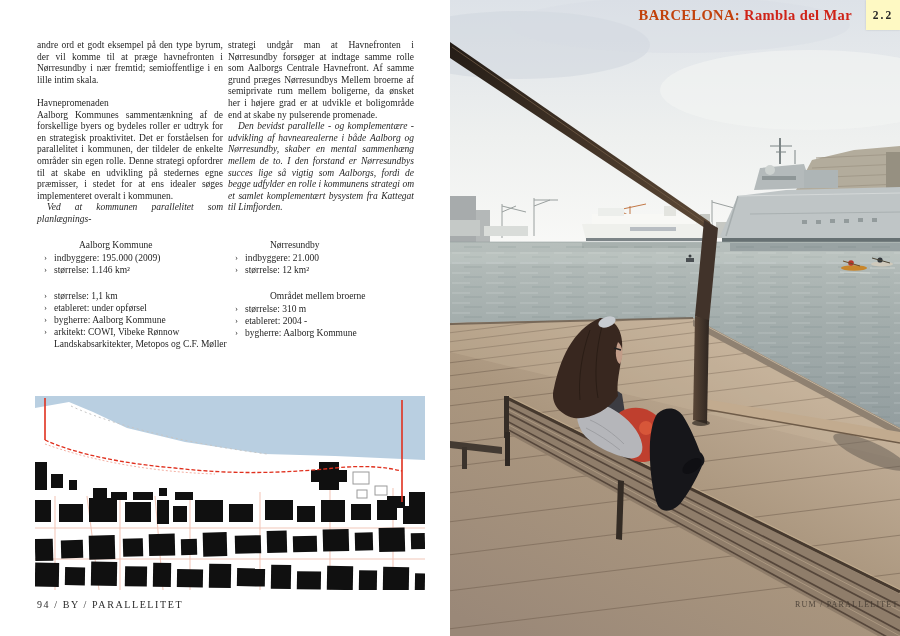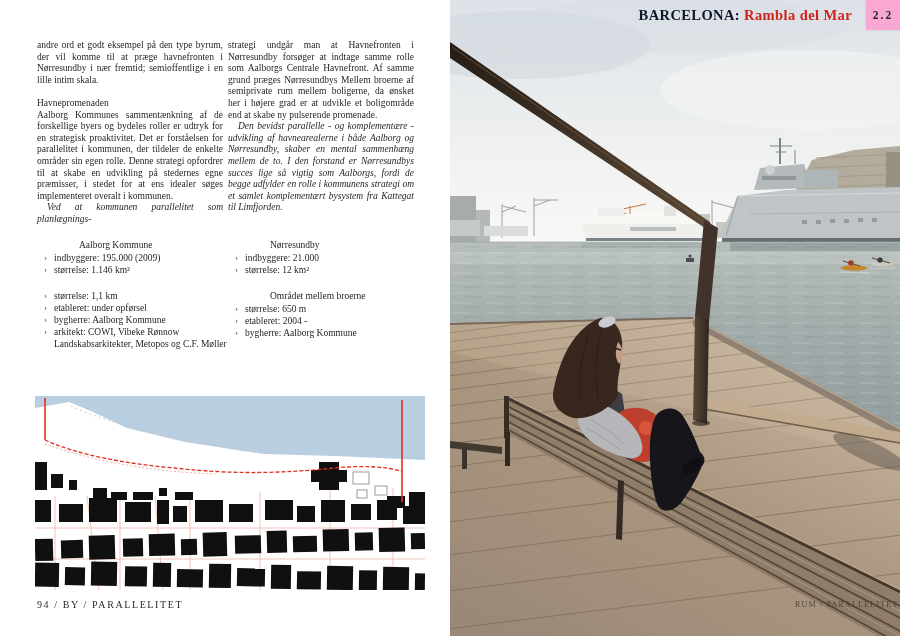--- a/index.html
+++ b/index.html
@@ -24,23 +24,23 @@
   
   .footer-left{position:absolute;left:37px;top:599px;font-size:10px;letter-spacing:1.6px;color:#2b2b2b;}
   .footer-right{position:absolute;left:795px;top:600px;font-size:8px;letter-spacing:1.2px;color:#40382f;opacity:.85;}
   
   .map{position:absolute;left:35px;top:396px;}
   
   .photo{position:absolute;left:450px;top:0;width:450px;height:636px;}
   .header{position:absolute;left:450px;top:0;width:450px;height:30px;}
   .header-text{position:absolute;right:48px;top:0;line-height:30px;font-weight:bold;
                font-size:14.5px;letter-spacing:.4px;white-space:nowrap;}
-  .hcity{color:#0f172a;}
+  .hcity{color:#c2410c;}
   .htitle{color:#cf2318;}
-  .section-box{position:absolute;right:0;top:0;width:34px;height:30px;background:#f9a8d4;
+  .section-box{position:absolute;right:0;top:0;width:34px;height:30px;background:#fef9c3;
                text-align:center;line-height:31px;font-weight:bold;font-size:11.5px;
                letter-spacing:2px;color:#272727;box-shadow:0 0 2px rgba(0,0,0,.15);}
 </style>
 </head>
 <body>
 
 <div id="stage">
 
   <div class="col col1">
     <p>andre ord et godt eksempel på den type byrum, der vil komme til at præge havnefronten i Nørresundby i nær fremtid; semioffentlige i en lille intim skala.</p>
@@ -69,21 +69,21 @@
   </div>
 
   <div class="facts facts2">
     <div class="fgroup">
       <div class="ftitle">Nørresundby</div>
       <div class="fitem"><span class="fb">›</span><span>indbyggere: 21.000</span></div>
       <div class="fitem"><span class="fb">›</span><span>størrelse: 12 km²</span></div>
     </div>
     <div class="fgroup">
       <div class="ftitle">Området mellem broerne</div>
-      <div class="fitem"><span class="fb">›</span><span>størrelse: 650 m</span></div>
+      <div class="fitem"><span class="fb">›</span><span>størrelse: 310 m</span></div>
       <div class="fitem"><span class="fb">›</span><span>etableret: 2004 -</span></div>
       <div class="fitem"><span class="fb">›</span><span>bygherre: Aalborg Kommune</span></div>
     </div>
   </div>
 
   <svg class="map" width="390" height="194" viewBox="0 0 390 194">
     <rect width="390" height="194" fill="#ffffff"></rect>
     <path d="M0,0 H390 V64 L300,60 L230,58 L150,46 L92,32 L58,16 L34,6 L0,12 Z" fill="#b9cfe1"></path>
     <path d="M36,10 C70,26 140,46 232,58" stroke="#c6c6c6" stroke-width="1" stroke-dasharray="2,3" fill="none"></path>
 

